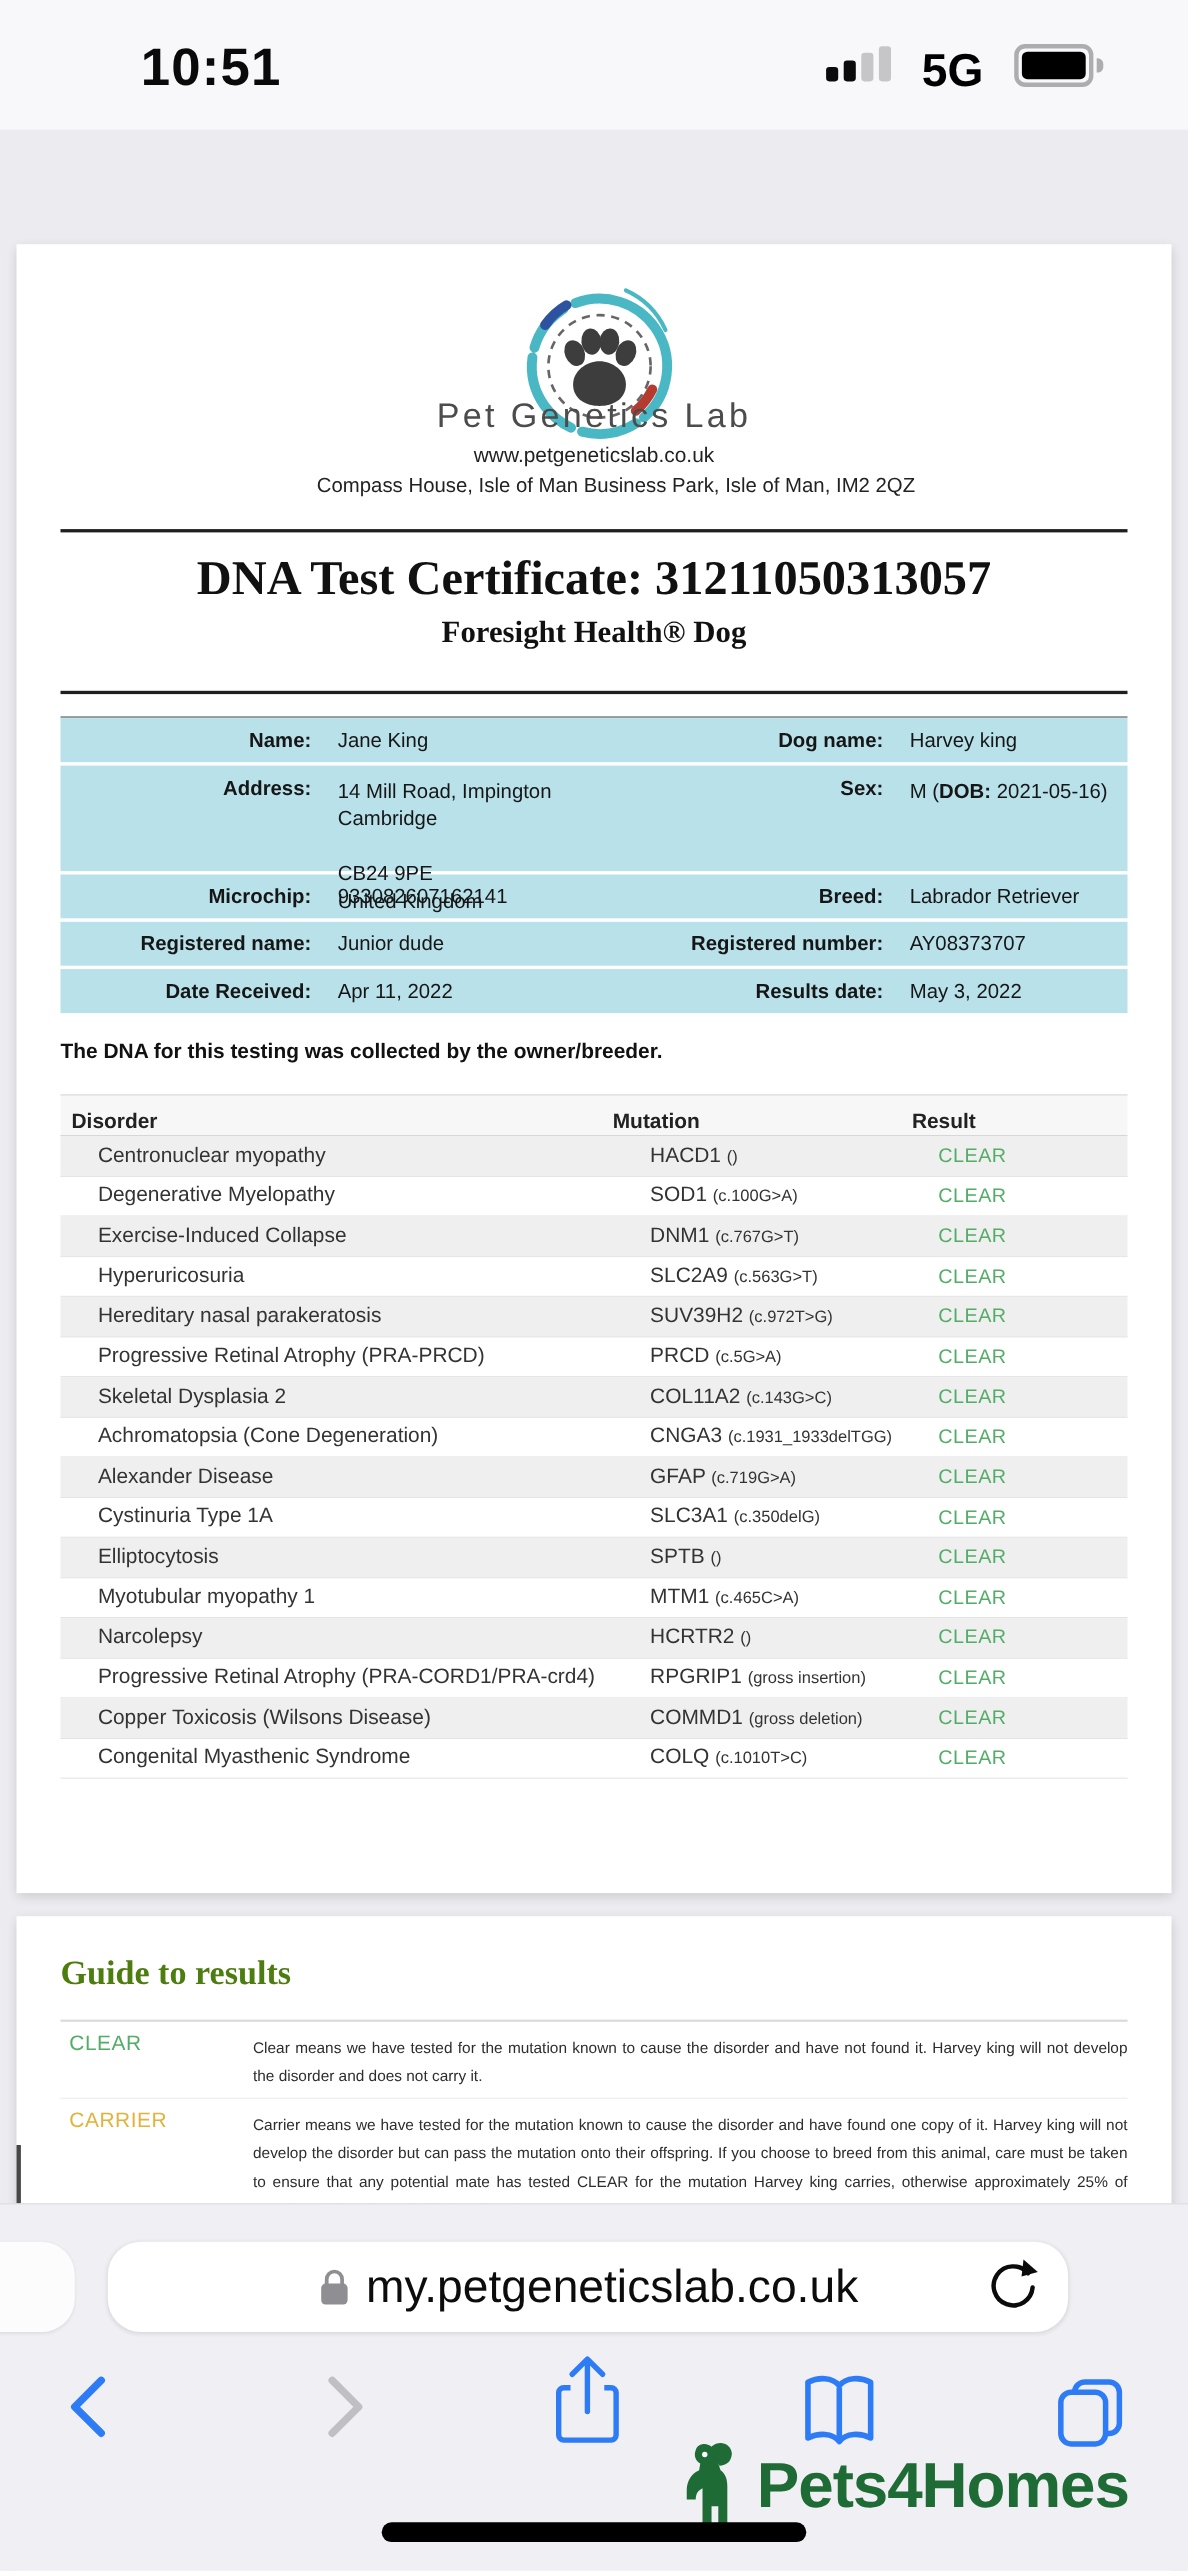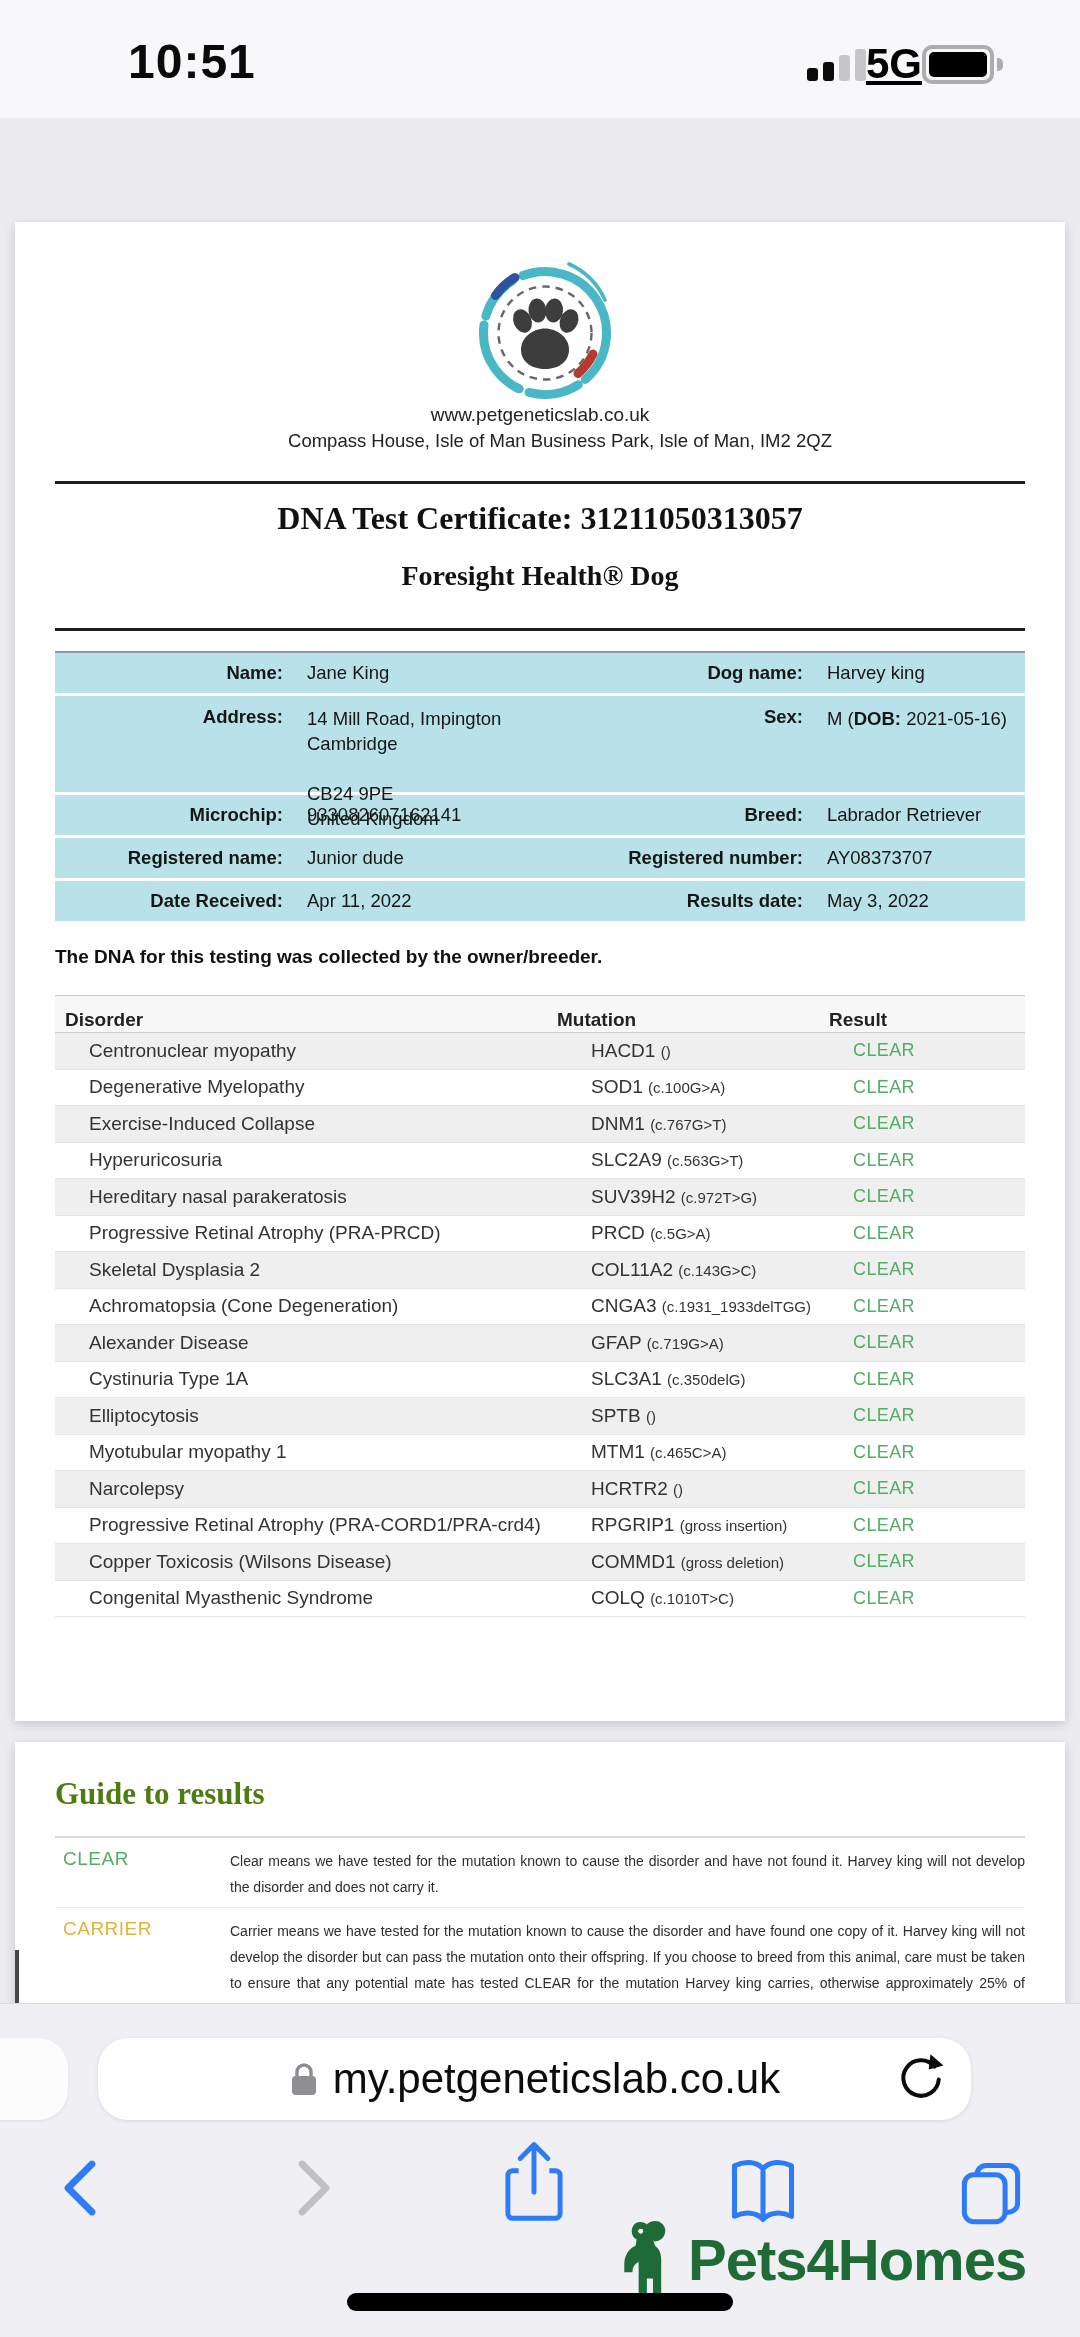--- a/index.html
+++ b/index.html
@@ -5,41 +5,41 @@
   html,body{margin:0;padding:0;}
   body{
     width:1080px;height:2337px;position:relative;overflow:hidden;
     background:#ebebf0;
     font-family:"Liberation Sans",sans-serif;
     -webkit-font-smoothing:antialiased;
   }
   
   .status-bar{position:absolute;top:0;left:0;width:1080px;height:118px;background:#f8f8fb;z-index:6;}
   .time{position:absolute;left:128px;top:34px;font-size:48px;font-weight:700;color:#0a0a0a;letter-spacing:1px;}
-  .status-right{position:absolute;right:80px;top:40px;display:flex;align-items:center;gap:0;height:48px;text-decoration:underline;}
+  .status-right{position:absolute;right:80px;top:40px;display:flex;gap:28px;height:48px;}
   .signal{display:flex;align-items:flex-end;gap:5px;height:34px;}
   .signal i{display:block;width:11px;border-radius:3px;background:#c6c6c9;}
   .signal i.on{background:#0b0b0c;}
   .s1{height:13px}.s2{height:19px}.s3{height:26px}.s4{height:32px}
   .net{font-size:42px;font-weight:600;color:#000;}
   .battery{position:relative;width:78px;height:38px;}
   .bat-body{position:absolute;left:0;top:0;width:64px;height:31px;border:4px solid #adadb0;border-radius:10px;}
   .bat-fill{position:absolute;left:7px;top:7px;width:58px;height:25px;background:#000;border-radius:5px;}
   .bat-cap{position:absolute;left:75px;top:13px;width:6px;height:13px;background:#adadb0;border-radius:0 5px 5px 0;}
   
   .card{position:absolute;left:15px;width:1050px;background:#fff;box-shadow:0 3px 10px rgba(0,0,0,.16);}
   .card1{top:222px;height:1499px;}
   .card2{top:1742px;height:700px;}
   .center{text-align:center;width:100%;position:absolute;left:0;}
   .lab-name{top:138px;font-size:31px;color:#4c4c4c;letter-spacing:3px;font-weight:500;}
   .lab-site{top:182px;font-size:19px;color:#222;}
   .lab-addr{top:208px;font-size:18.5px;color:#222;padding-left:20px;}
   .rule{position:absolute;left:40px;width:970px;height:3px;background:#1f1f1f;}
   .rule1{top:259px}.rule2{top:406px}
-  .doc-title{top:278px;font-family:"Liberation Serif",serif;font-weight:700;font-size:32px;color:#111;}
+  .doc-title{top:278px;font-family:"Liberation Serif",serif;font-weight:700;font-size:44px;color:#111;}
   .doc-subtitle{top:338px;font-family:"Liberation Serif",serif;font-weight:700;font-size:28px;color:#111;}
   
   .teal-table{position:absolute;left:40px;top:429px;width:970px;border-top:2px solid #93999c;}
   .trow4{display:grid;grid-template-columns:240px 320px 200px 1fr;background:#b9e1ea;font-size:18.5px;color:#161616;}
   .tdiv{height:3px;background:rgba(255,255,255,.78);}
   .lbl{font-weight:700;text-align:right;padding-right:12px;}
   .val{padding-left:12px;}
   .r-sm{height:40px;align-items:center;}
   .r-sm>span{display:flex;align-items:center;height:100%;}
   .r-sm>.lbl{justify-content:flex-end;}
@@ -108,20 +108,21 @@
     <path d="M66 4 A48 48 0 0 1 90 28" fill="none" stroke="#49b8c4" stroke-width="2.5" stroke-linecap="round"></path>
     <circle cx="50" cy="50" r="31" fill="none" stroke="#666" stroke-width="1.6" stroke-dasharray="5 4"></circle>
     <g fill="#3d3d3d">
       <ellipse cx="35" cy="42" rx="6" ry="8" transform="rotate(-22 35 42)"></ellipse>
       <ellipse cx="45" cy="35" rx="6" ry="8" transform="rotate(-6 45 35)"></ellipse>
       <ellipse cx="56" cy="35" rx="6" ry="8" transform="rotate(6 56 35)"></ellipse>
       <ellipse cx="66" cy="42" rx="6" ry="8" transform="rotate(22 66 42)"></ellipse>
       <path d="M50 47 C42 47 34 53 34 61 C34 70 42 74 50 74 C58 74 66 70 66 61 C66 53 58 47 50 47 Z"></path>
     </g>
   </svg>
+  <div class="center lab-name">Pet Genetics Lab</div>
   <div class="center lab-site">www.petgeneticslab.co.uk</div>
   <div class="center lab-addr">Compass House, Isle of Man Business Park, Isle of Man, IM2 2QZ</div>
   <div class="rule rule1"></div>
   <div class="center doc-title">DNA Test Certificate: 31211050313057</div>
   <div class="center doc-subtitle">Foresight Health® Dog</div>
   <div class="rule rule2"></div>
 
   <div class="teal-table">
     <div class="trow4 r-sm">
       <span class="lbl">Name:</span>

